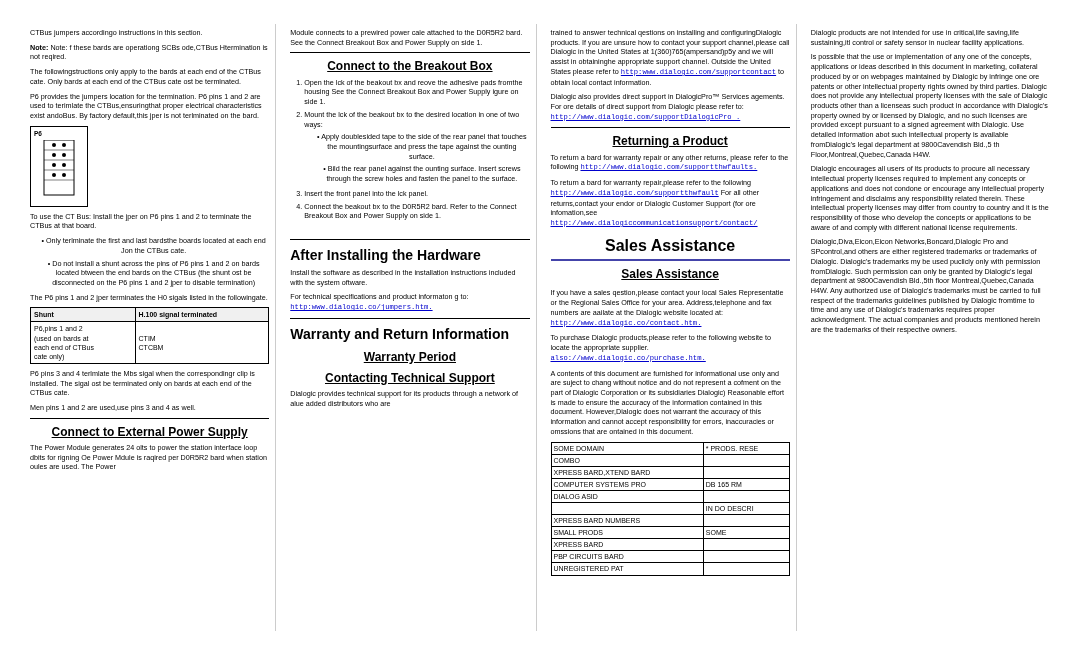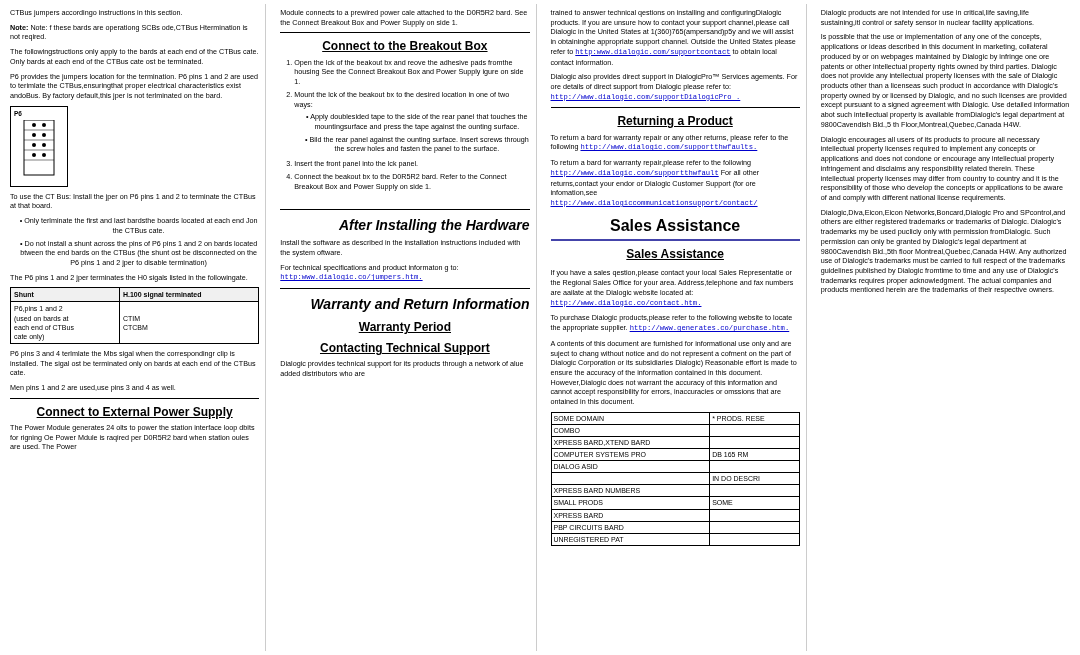--- a/index.html
+++ b/index.html
@@ -16,21 +16,21 @@
       width: 1080px;
       min-height: 655px;
       overflow: hidden;
     }
 
     .page-container {
       width: 1080px;
       min-height: 655px;
       display: flex;
       flex-direction: row;
-      padding: 4px;
+      padding: 24px;
       gap: 8px;
     }
 
     .column {
       flex: 1;
       padding: 4px 6px;
       border-right: 1px solid #cccccc;
       font-size: 7.2px;
       line-height: 1.3;
     }
@@ -109,23 +109,22 @@
 
     .link-text {
       color: #0000cc;
       text-decoration: underline;
       font-family: Liberation Mono, monospace;
     }
 
     .warranty-section-title {
       font-size: 14px;
       font-weight: bold;
-      text-align: right;
+      text-align: left;
       margin: 6px 0 3px 0;
-      font-style: italic;
     }
 
     .divider-line {
       border: none;
       border-top: 1px solid #000;
       margin: 5px 0;
     }
 
     .small-table {
       font-size: 6.5px;
@@ -253,21 +252,21 @@
     <p>To return a bard for warranty repair or any other returns, please refer to the following <span class="link-text">http://www.dialogic.com/supportthwfaults.</span></p>
     <p>To return a bard for warranty repair,please refer to the following <span class="link-text">http://www.dialogic.com/supportthwfault</span> For all other returns,contact your endor or Dialogic Customer Support (for ore infomation,see <span class="link-text">http://www.dialogiccommunicationsupport/contact/</span></p>
 
     <div style="margin: 6px 0;">
       <p class="sales-assistance-header">Sales Assistance</p>
       <p class="subsection-title">Sales Assistance</p>
     </div>
 
     <p>If you have a sales qestion,please contact your local Sales Representatie or the Regional Sales Office for your area. Address,telephone and fax numbers are aailate at the Dialogic website located at: <span class="link-text">http://www.dialogic.co/contact.htm.</span></p>
 
-    <p>To purchase Dialogic products,please refer to the following website to locate the appropriate supplier. <span class="link-text">http://www.generates.co/purchase.htm.</span></p>
+    <p>To purchase Dialogic products,please refer to the following website to locate the appropriate supplier. <span class="link-text">also://www.dialogic.co/purchase.htm.</span></p>
 
     <p>A contents of this document are furnished for informational use only and are suject to chang without notice and do not represent a cofment on the part of Dialogic Corporation or its subsidiaries Dialogic) Reasonable effort is made to ensure the accuracy of the information contained in this document. However,Dialogic does not warrant the accuracy of this information and cannot accept responsibility for errors, inaccuracies or omssions that are ontained in this document.</p>
 
     <div class="table-container small-table">
       <table>
         <tbody>
           <tr>
               <td>SOME DOMAIN</td>
               <td>* PRODS. RESE</td>
             </tr>

